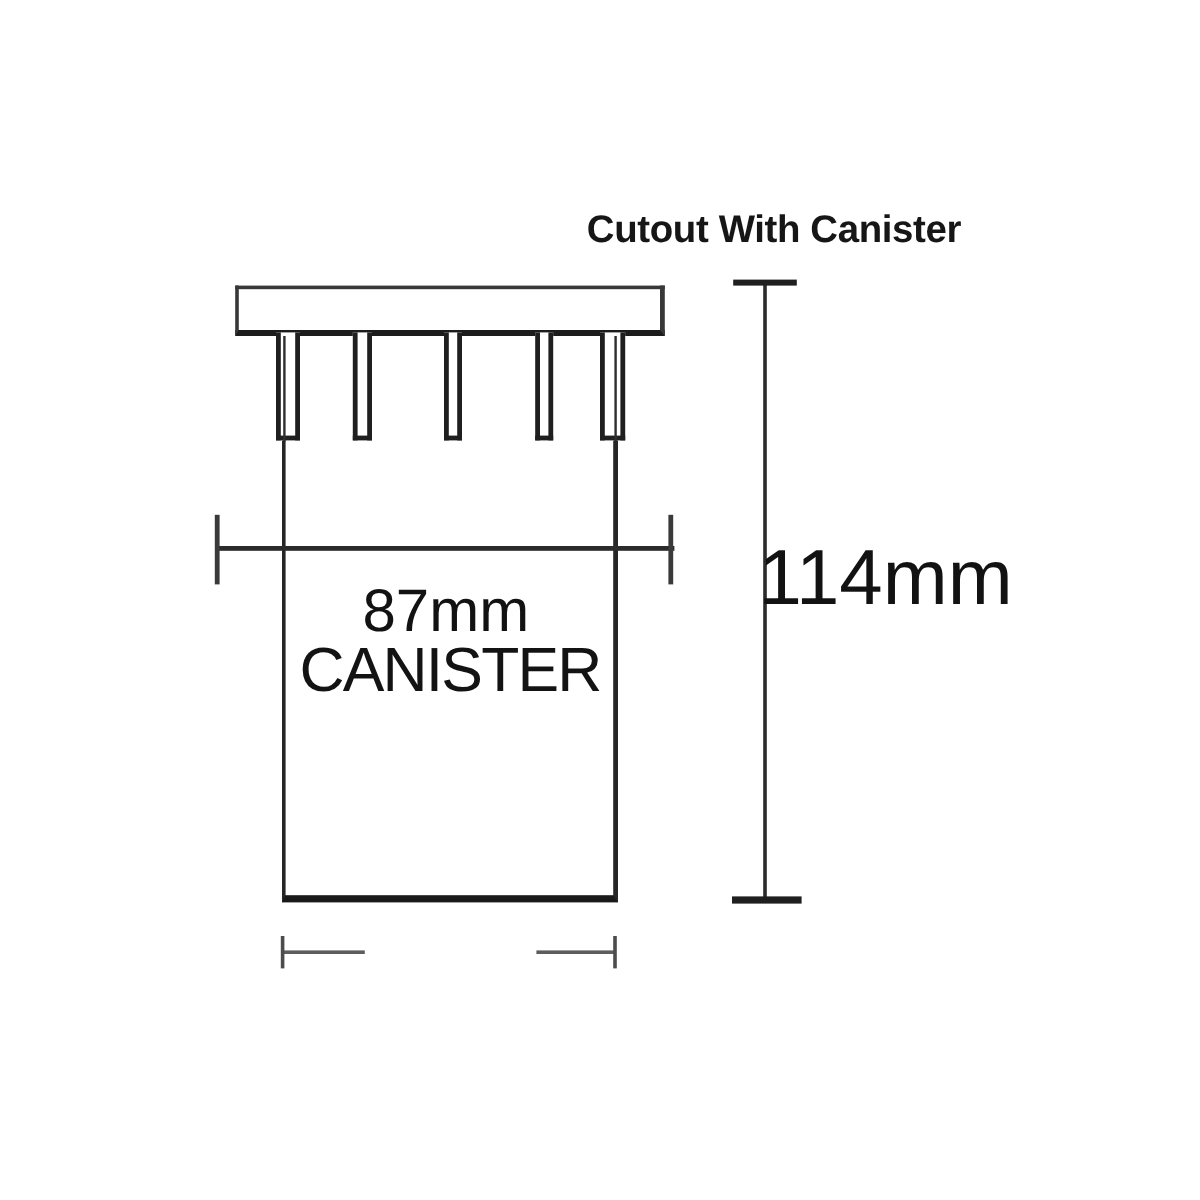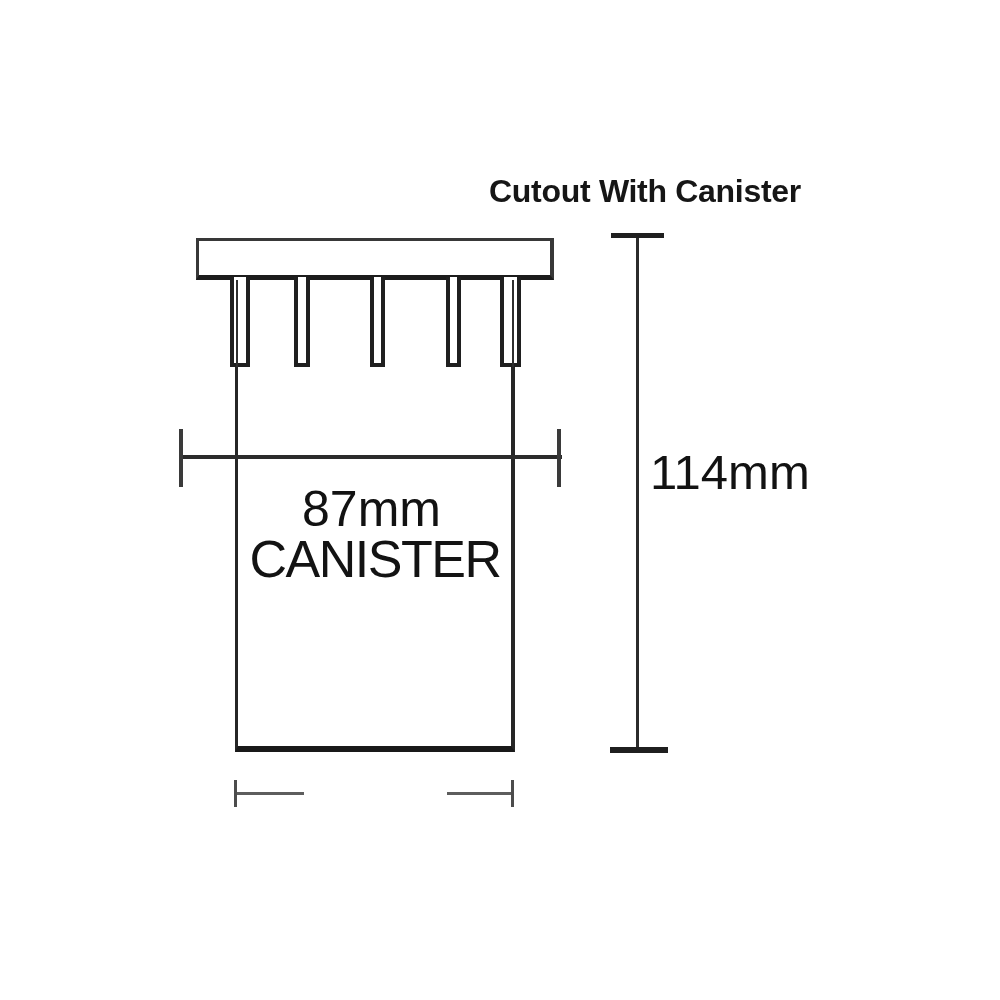--- a/index.html
+++ b/index.html
@@ -87,22 +87,22 @@
     font-size: 50px;
     color: #121212;
     line-height: 1;
   }
 
   
   .dim114-vline { left: 636px; top: 236px; width: 3px; height: 515px; background: #2b2b2b; }
   .dim114-ttop  { left: 611px; top: 233px; width: 53px; height: 5px; background: #1f1f1f; }
   .dim114-tbot  { left: 610px; top: 747px; width: 58px; height: 6px; background: #1f1f1f; }
   .dim114-label {
-    left: 650px; top: 448px;
-    font-size: 49px;
+    left: 632px; top: 448px;
+    font-size: 65px;
     color: #121212;
     line-height: 1;
   }
 
   
   .dim60-seg-l { left: 236px; top: 792px; width: 68px; height: 3px; background: #5d5d5d; }
   .dim60-seg-r { left: 447px; top: 792px; width: 66px; height: 3px; background: #5d5d5d; }
   .dim60-tick-l{ left: 234px; top: 780px; width: 3px; height: 27px; background: #4c4c4c; }
   .dim60-tick-r{ left: 511px; top: 780px; width: 3px; height: 27px; background: #4c4c4c; }
   .dim60-label {

